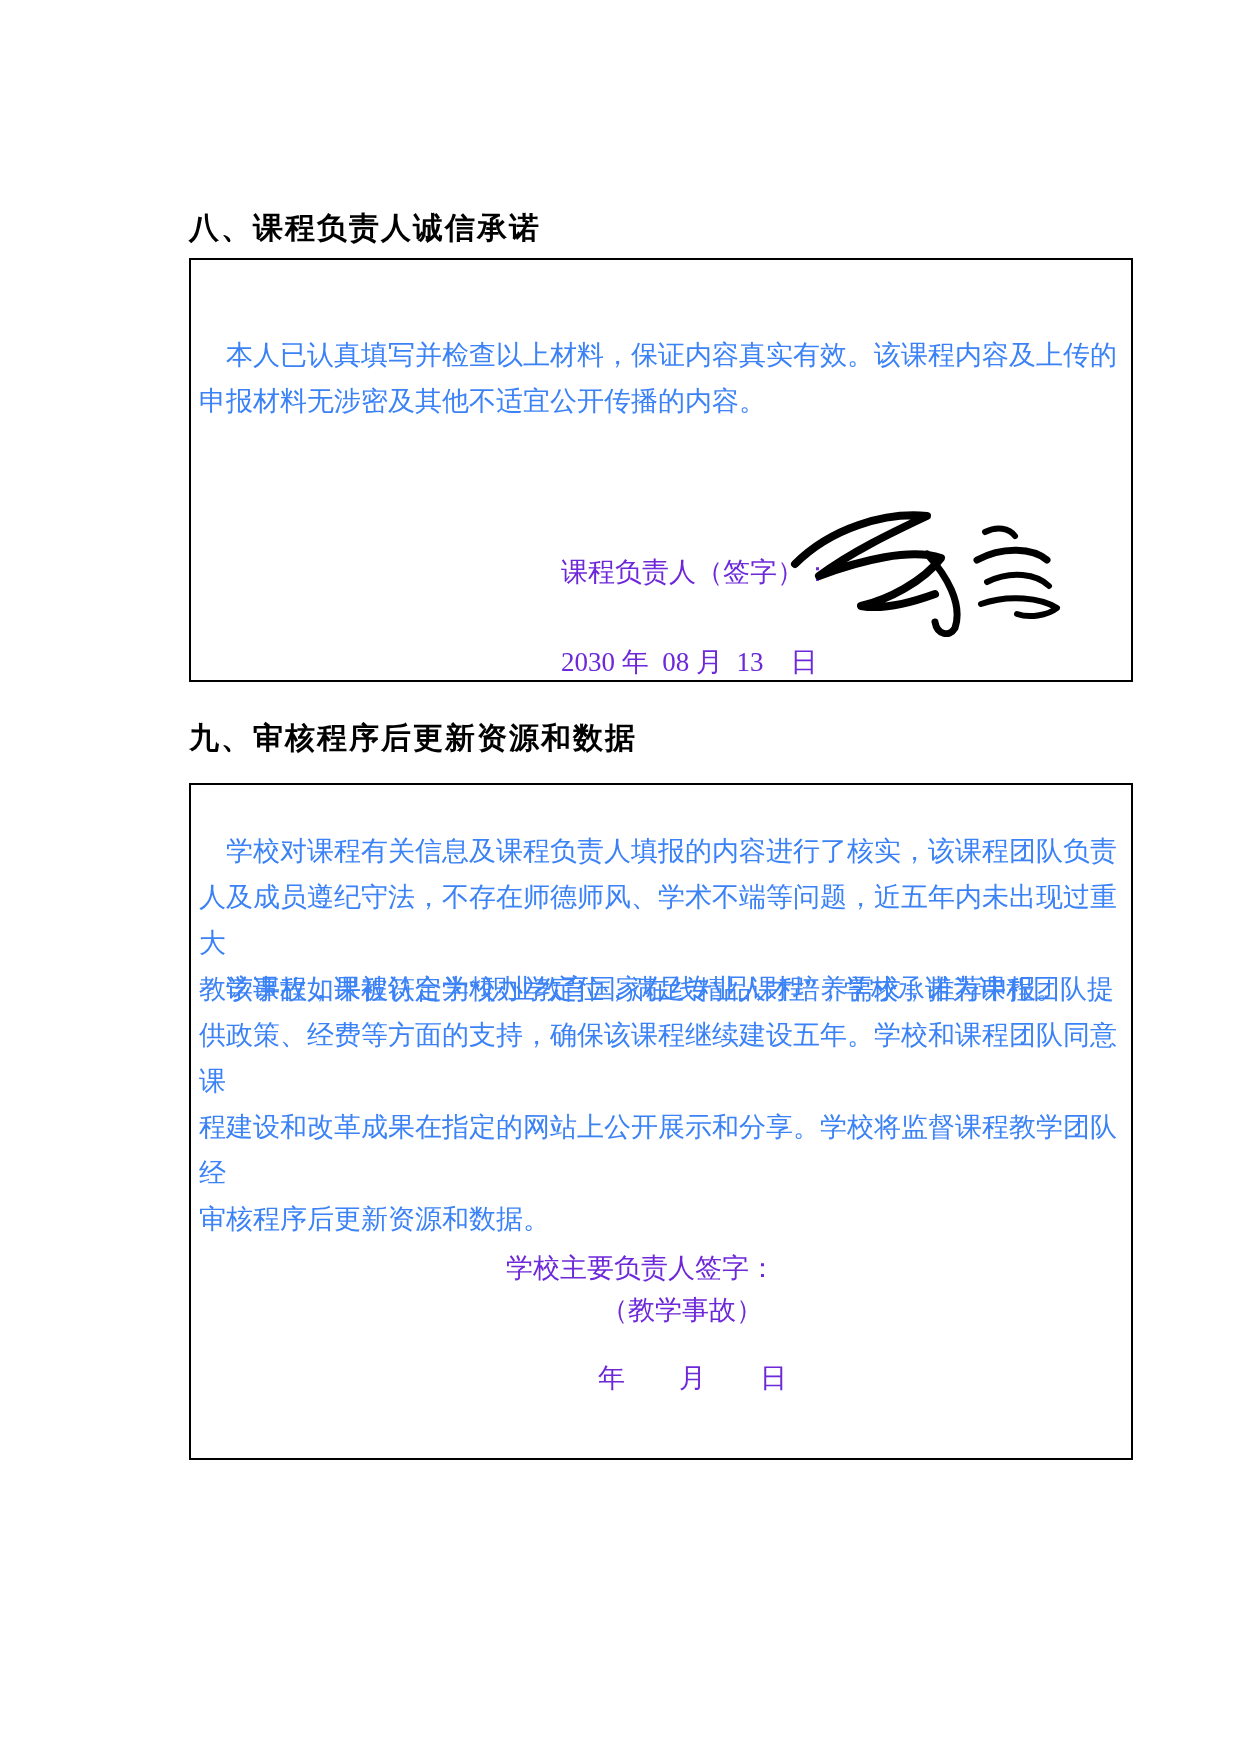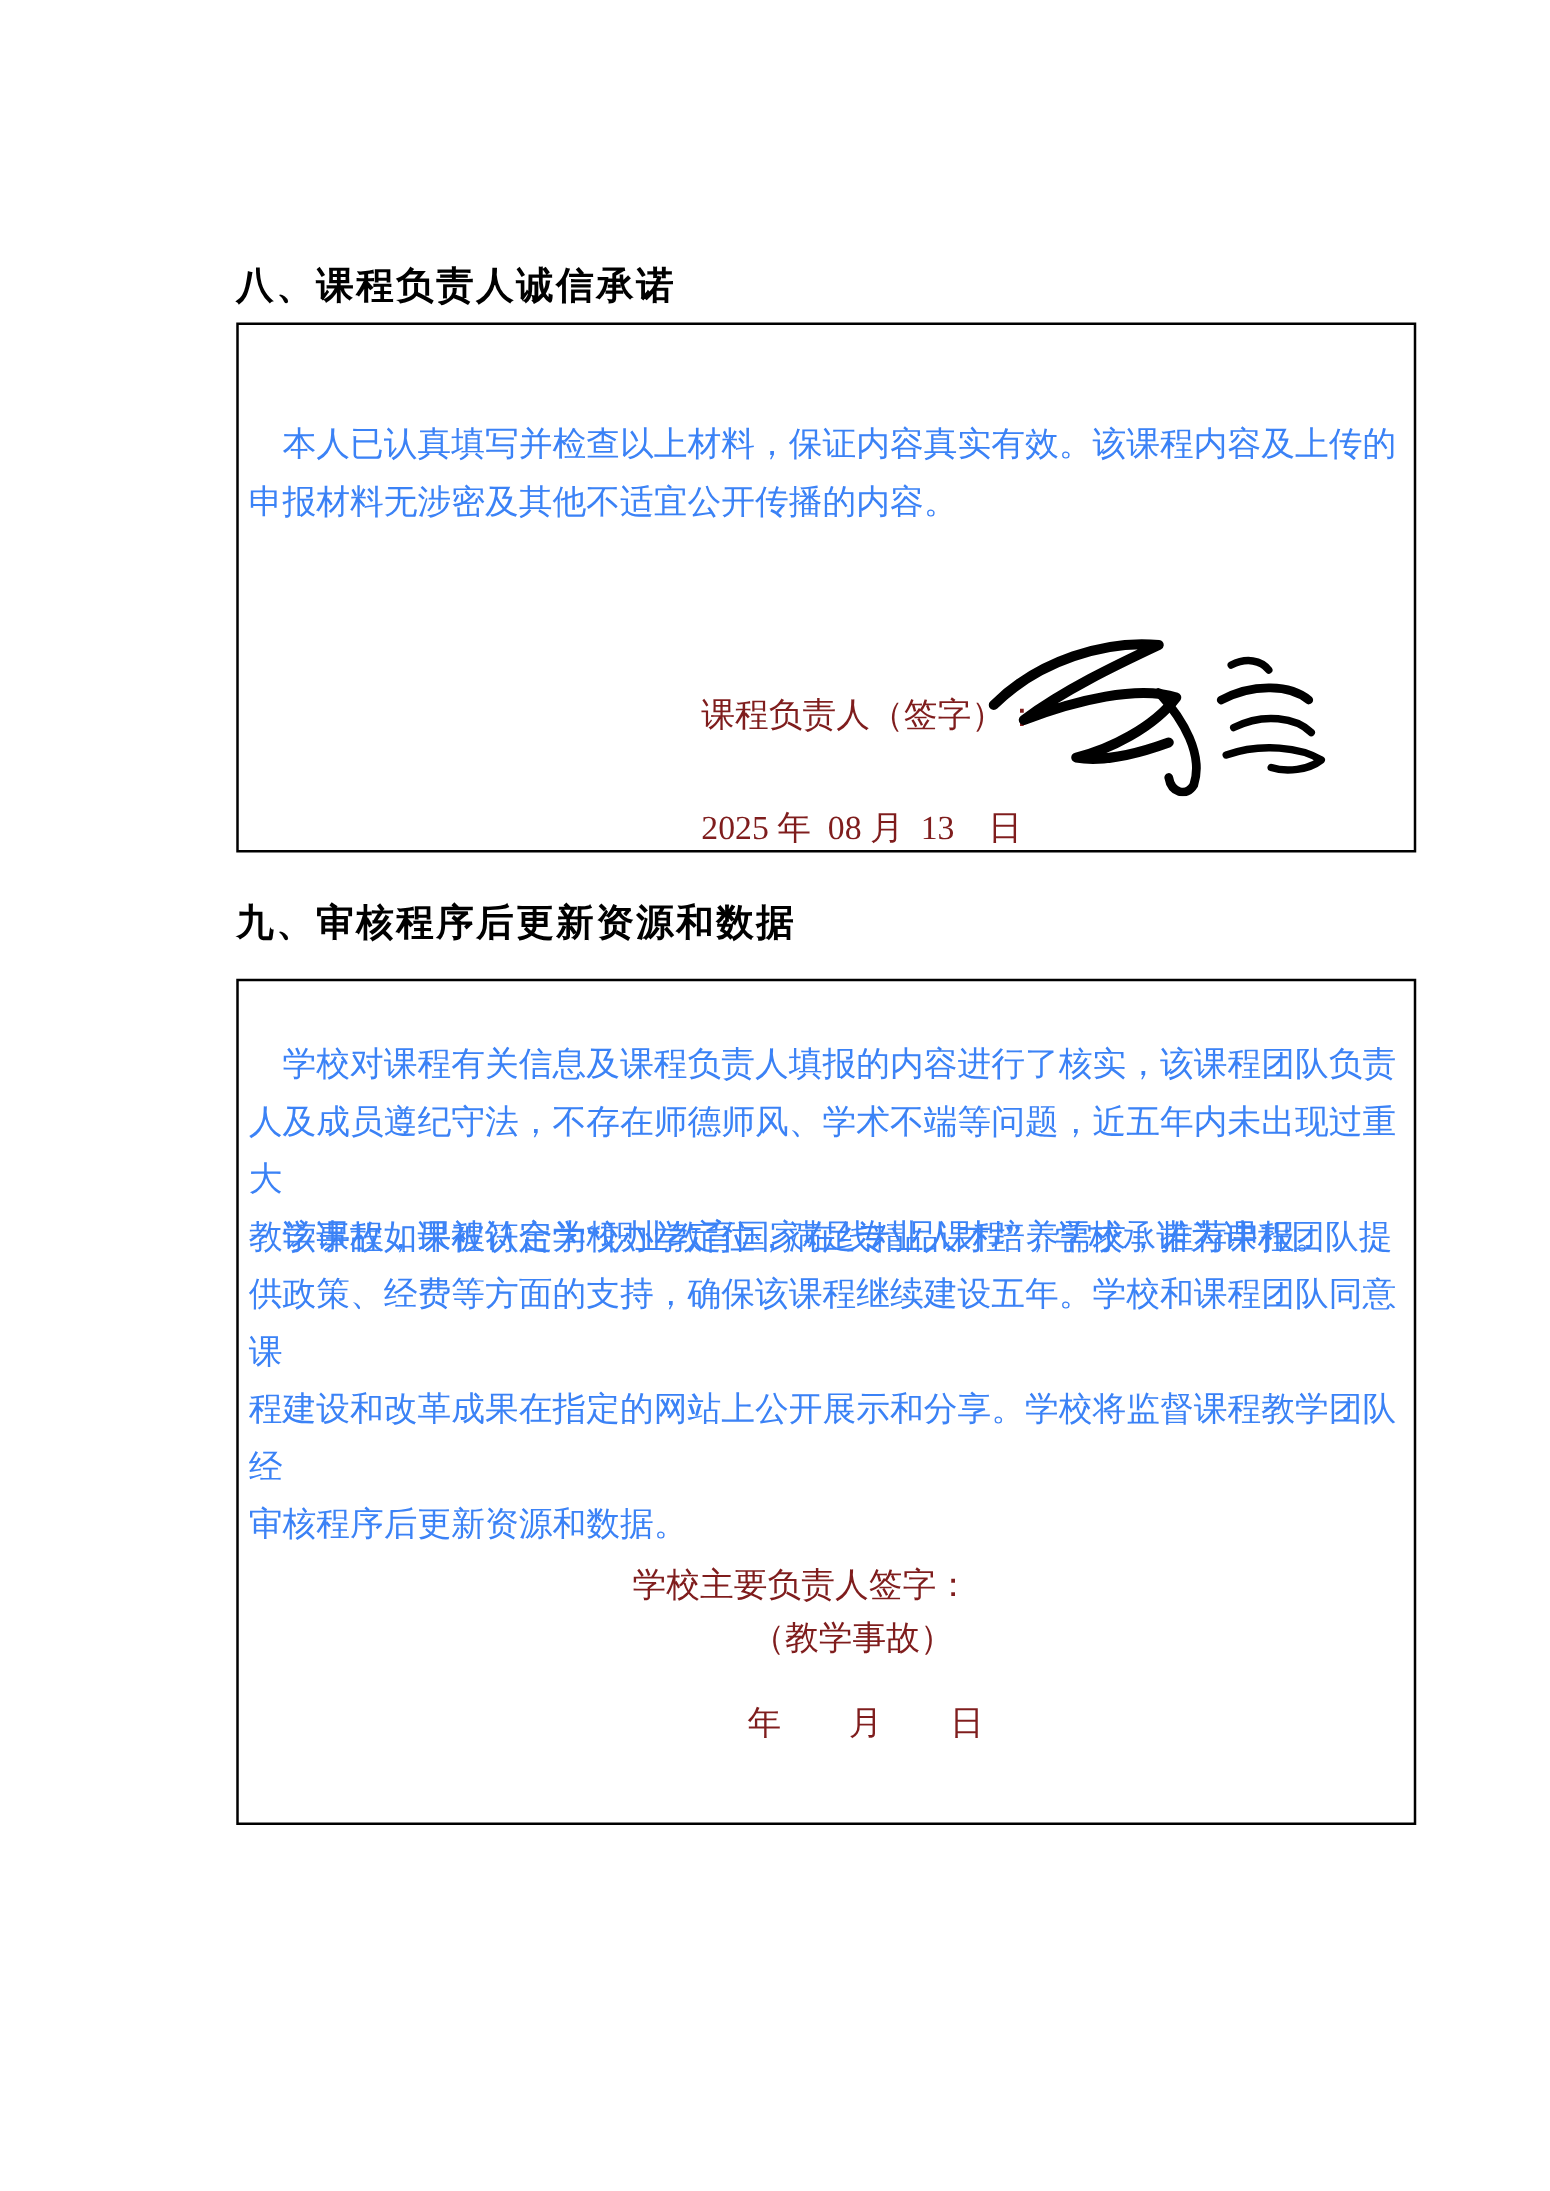--- a/index.html
+++ b/index.html
@@ -49,21 +49,21 @@
     color: #3b82f6;
   }
   #commitment-par { top: 72px; }
   #school-par-1 { top: 43px; }
   #school-par-2 { top: 181px; }
   .inline-label {
     position: absolute;
     font-size: 27px;
     line-height: 40px;
     white-space: pre;
-    color: #7f1d1d;
+    color: #6d28d9;
   }
   #leader-sign-label { left: 370px; top: 292px; }
   #leader-sign-date  { left: 370px; top: 382px; }
   #school-sign-label { left: 315px; top: 463px; text-align: right; }
   #school-seal-label { left: 410px; top: 505px; }
   #school-date-blank { left: 407px; top: 573px; }
   #signature-svg {
     position: absolute;
     left: 598px;
     top: 242px;
@@ -93,21 +93,21 @@
 
     <svg id="signature-svg" viewBox="0 0 280 135">
       <path d="M6,62 C42,26 96,10 138,14 C104,30 62,50 30,74 C72,58 122,46 152,56 C134,80 98,98 72,104 C94,108 124,100 146,92" stroke-width="8"></path>
       <path d="M138,52 C158,74 174,102 166,126 C160,136 148,132 146,120" stroke-width="7"></path>
       <path d="M196,30 C208,24 220,26 226,34" stroke-width="6"></path>
       <path d="M188,58 C214,44 244,46 258,58" stroke-width="7"></path>
       <path d="M198,80 C222,68 248,72 260,84" stroke-width="6"></path>
       <path d="M192,102 C220,92 252,96 268,106 C258,114 240,116 228,112" stroke-width="6"></path>
     </svg>
 
-    <div class="inline-label" id="leader-sign-date">2025 年  08 月  13    日</div>
+    <div class="inline-label" id="leader-sign-date">2030 年  08 月  13    日</div>
   </div>
 
   <div class="section-heading" id="heading-9">九、审核程序后更新资源和数据</div>
 
   <div class="decl-box" id="box-9">
 
     <div class="body-par" id="school-par-2">该课程如果被认定为“职业教育国家在线精品课程”，学校承诺为课程团队提
 供政策、经费等方面的支持，确保该课程继续建设五年。学校和课程团队同意课
 程建设和改革成果在指定的网站上公开展示和分享。学校将监督课程教学团队经
 审核程序后更新资源和数据。</div>

